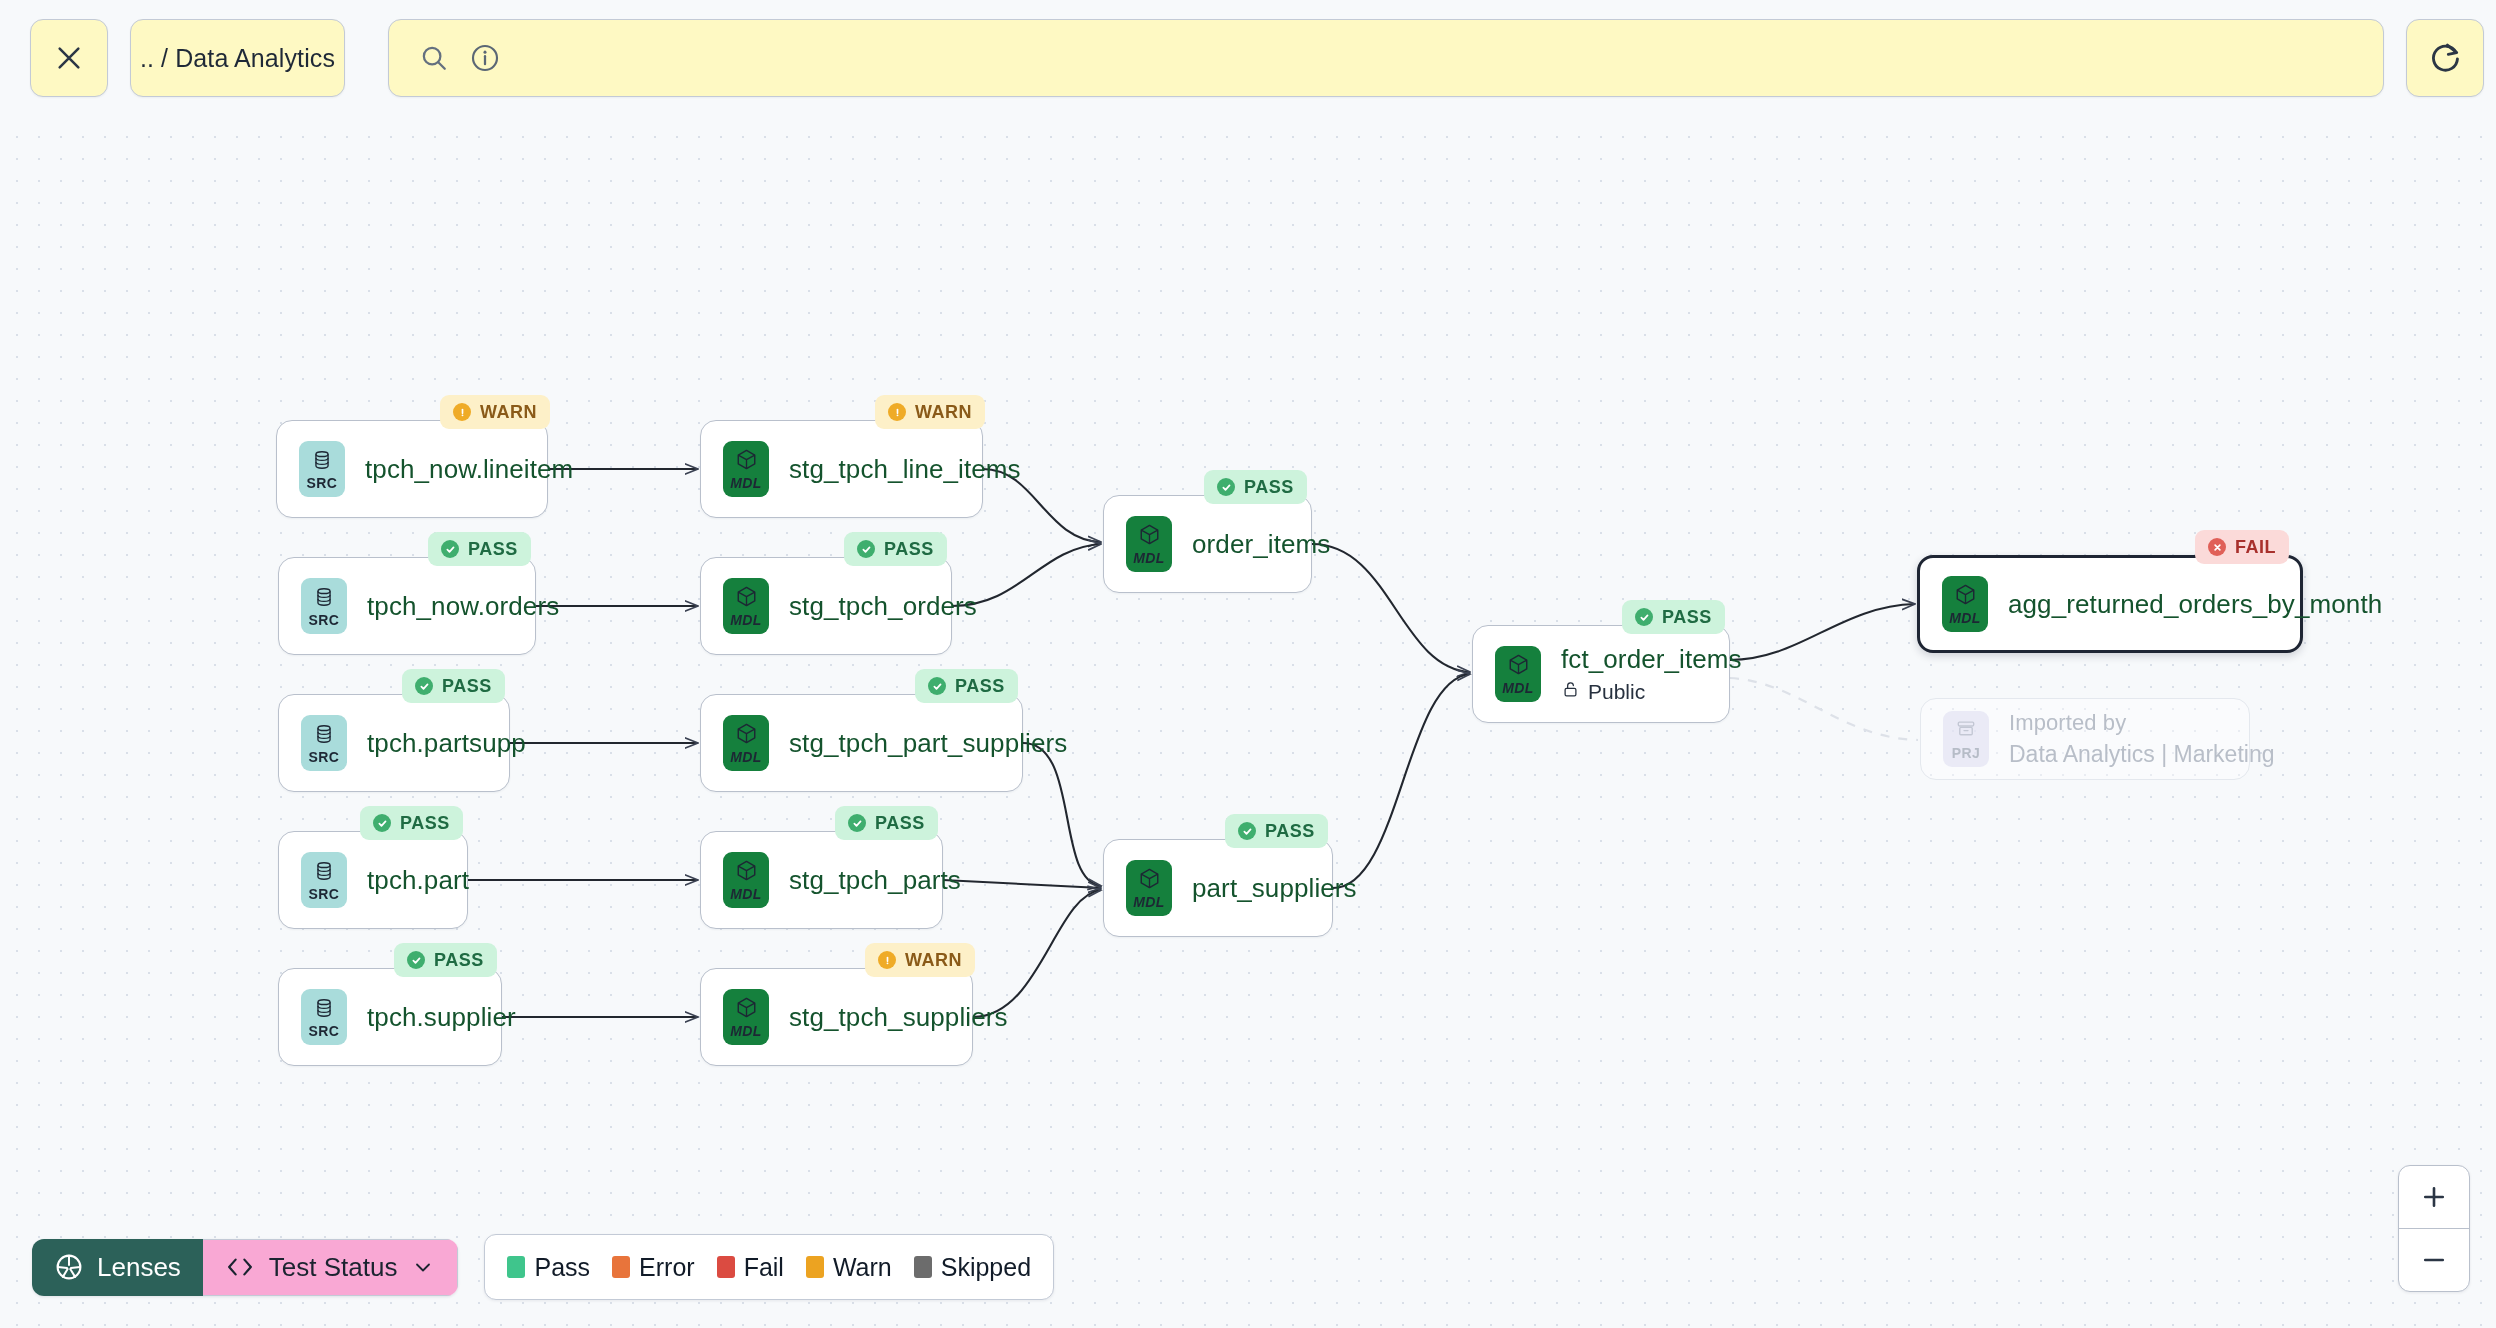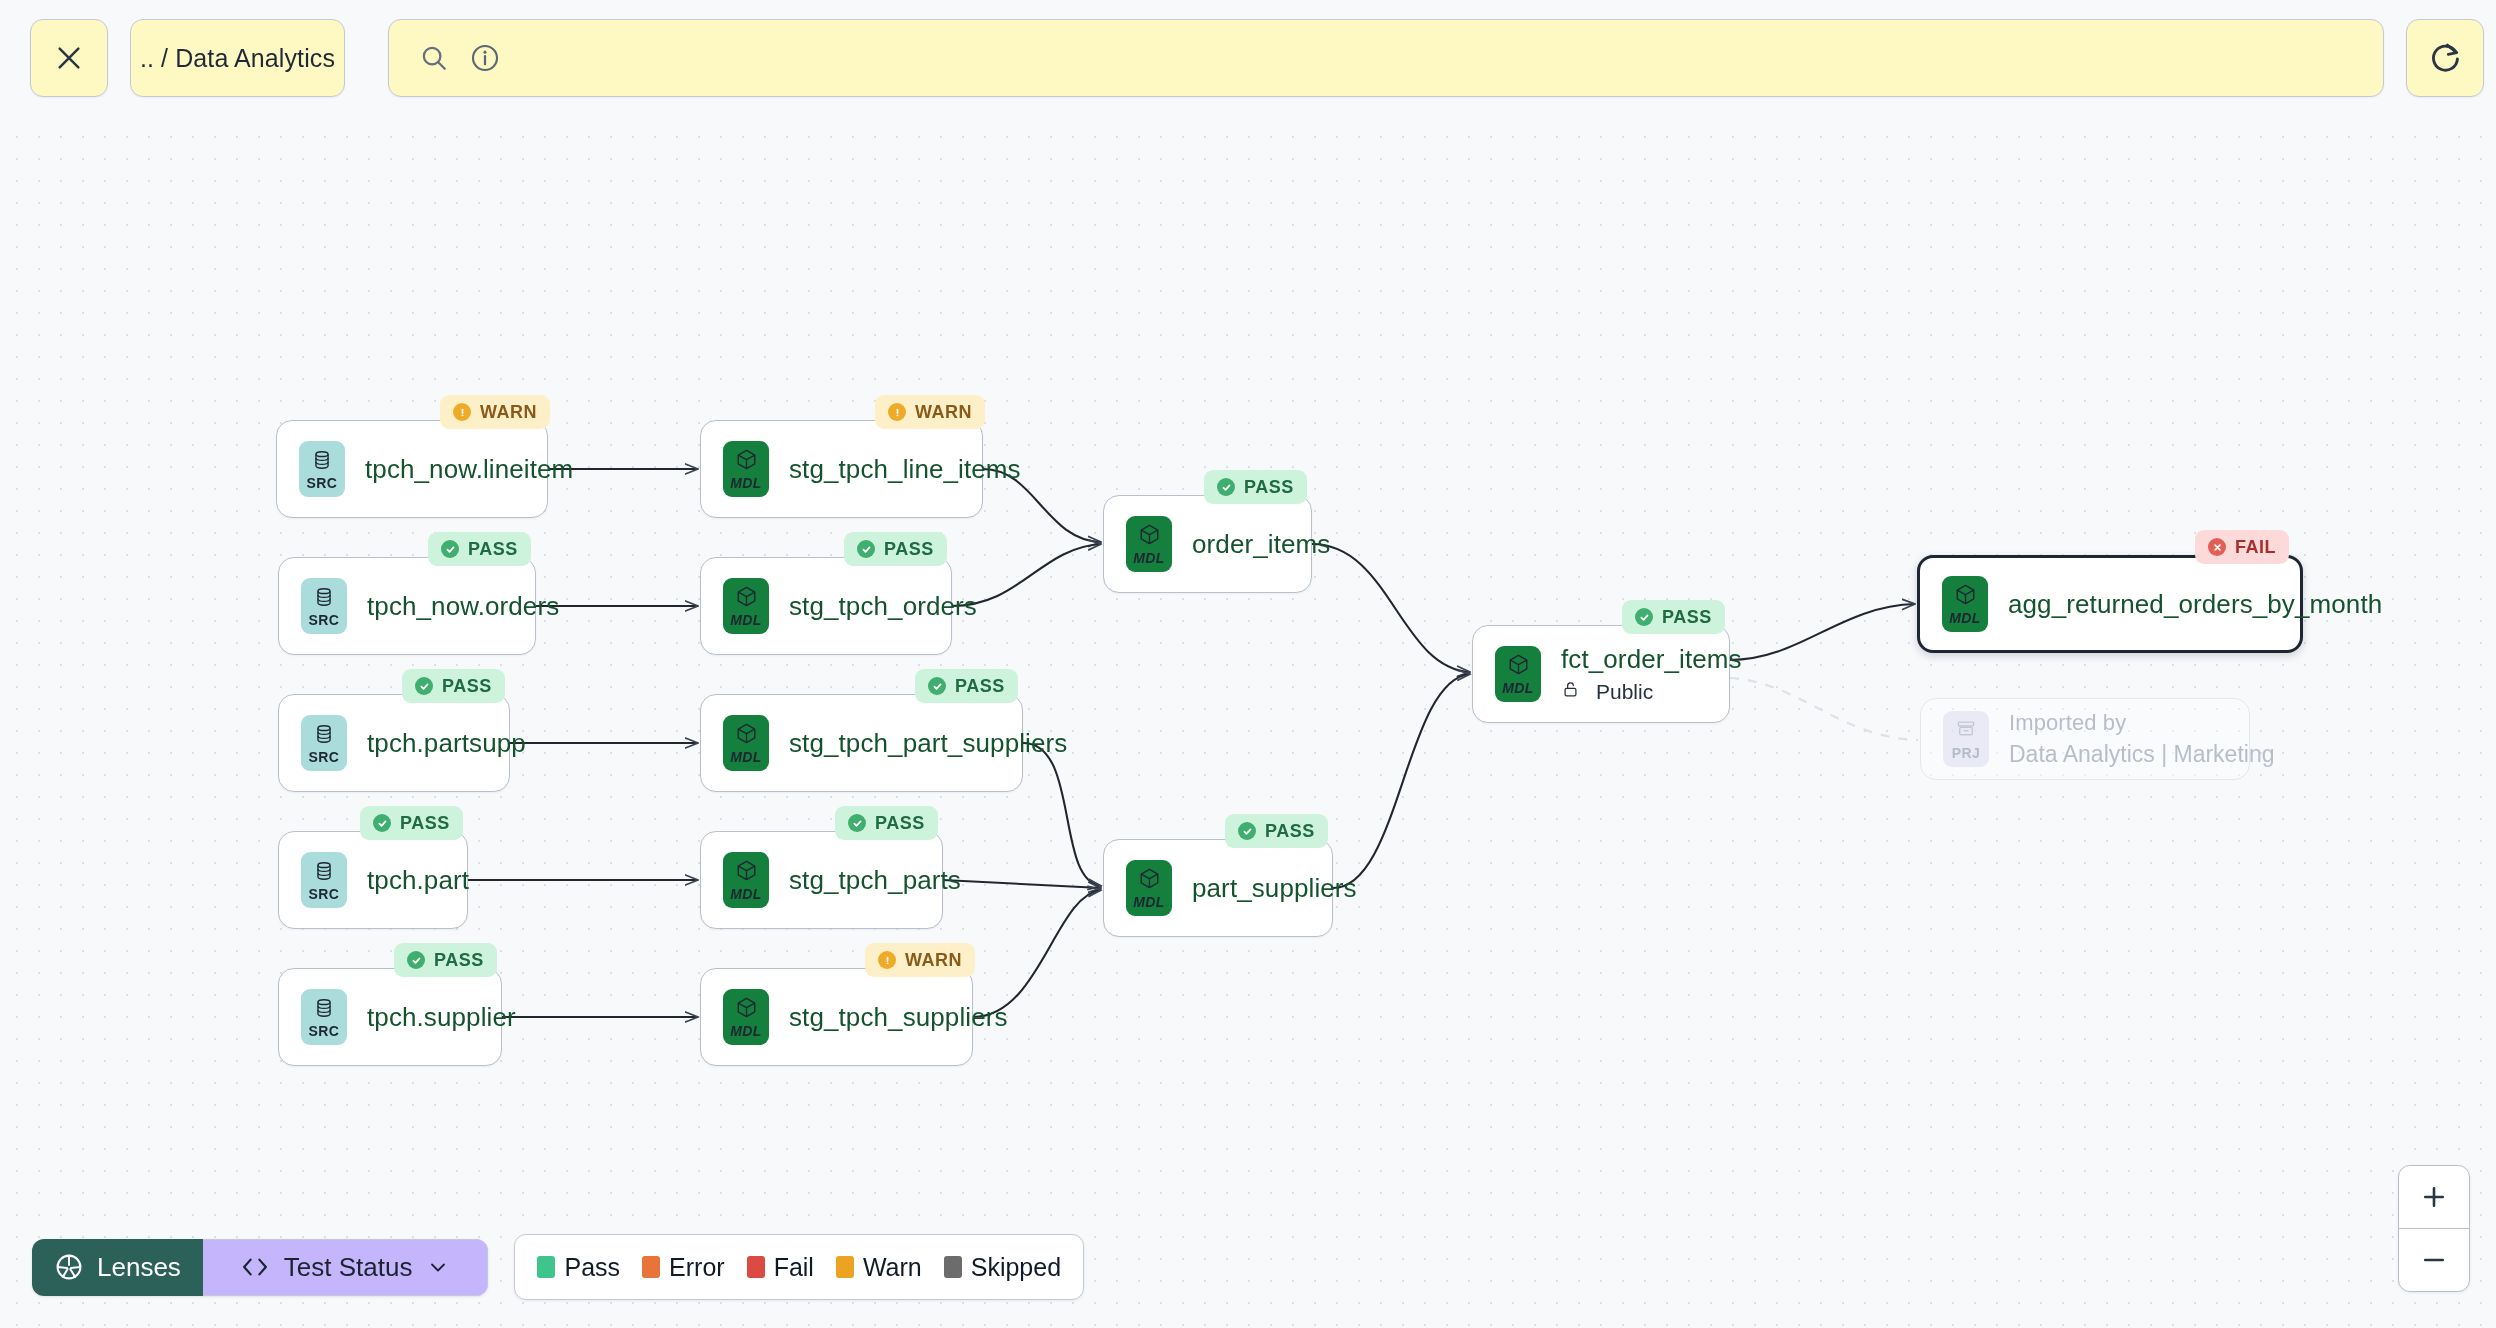--- a/index.html
+++ b/index.html
@@ -126,21 +126,21 @@
     font-size: 26px;
     color: #14532d;
     letter-spacing: .1px;
     white-space: nowrap;
   }
   .node-sub {
     font-size: 21px;
     color: #27313f;
     display: flex;
     align-items: center;
-    gap: 16px;
+    gap: 8px;
     white-space: nowrap;
   }
 
   
   .status {
     position: absolute;
     height: 34px;
     border-radius: 9px;
     display: flex;
     align-items: center;
@@ -205,27 +205,27 @@
     background: #2c6159;
     color: #ffffff;
     display: flex;
     align-items: center;
     gap: 13px;
     padding: 0 22px;
     font-size: 26px;
     cursor: pointer;
   }
   .teststatus-btn {
-    background: #c4b5fd;
+    background: #f9a8d4;
     border: 1.6px solid #c3cad6;
     border-left: none;
     display: flex;
     align-items: center;
     gap: 14px;
-    padding: 0 37px;
+    padding: 0 22px;
     font-size: 26px;
     color: #1b2430;
     cursor: pointer;
   }
   .legend-box {
     height: 66px;
     background: #ffffff;
     border: 1.6px solid #c3cad6;
     border-radius: 12px;
     display: flex;

